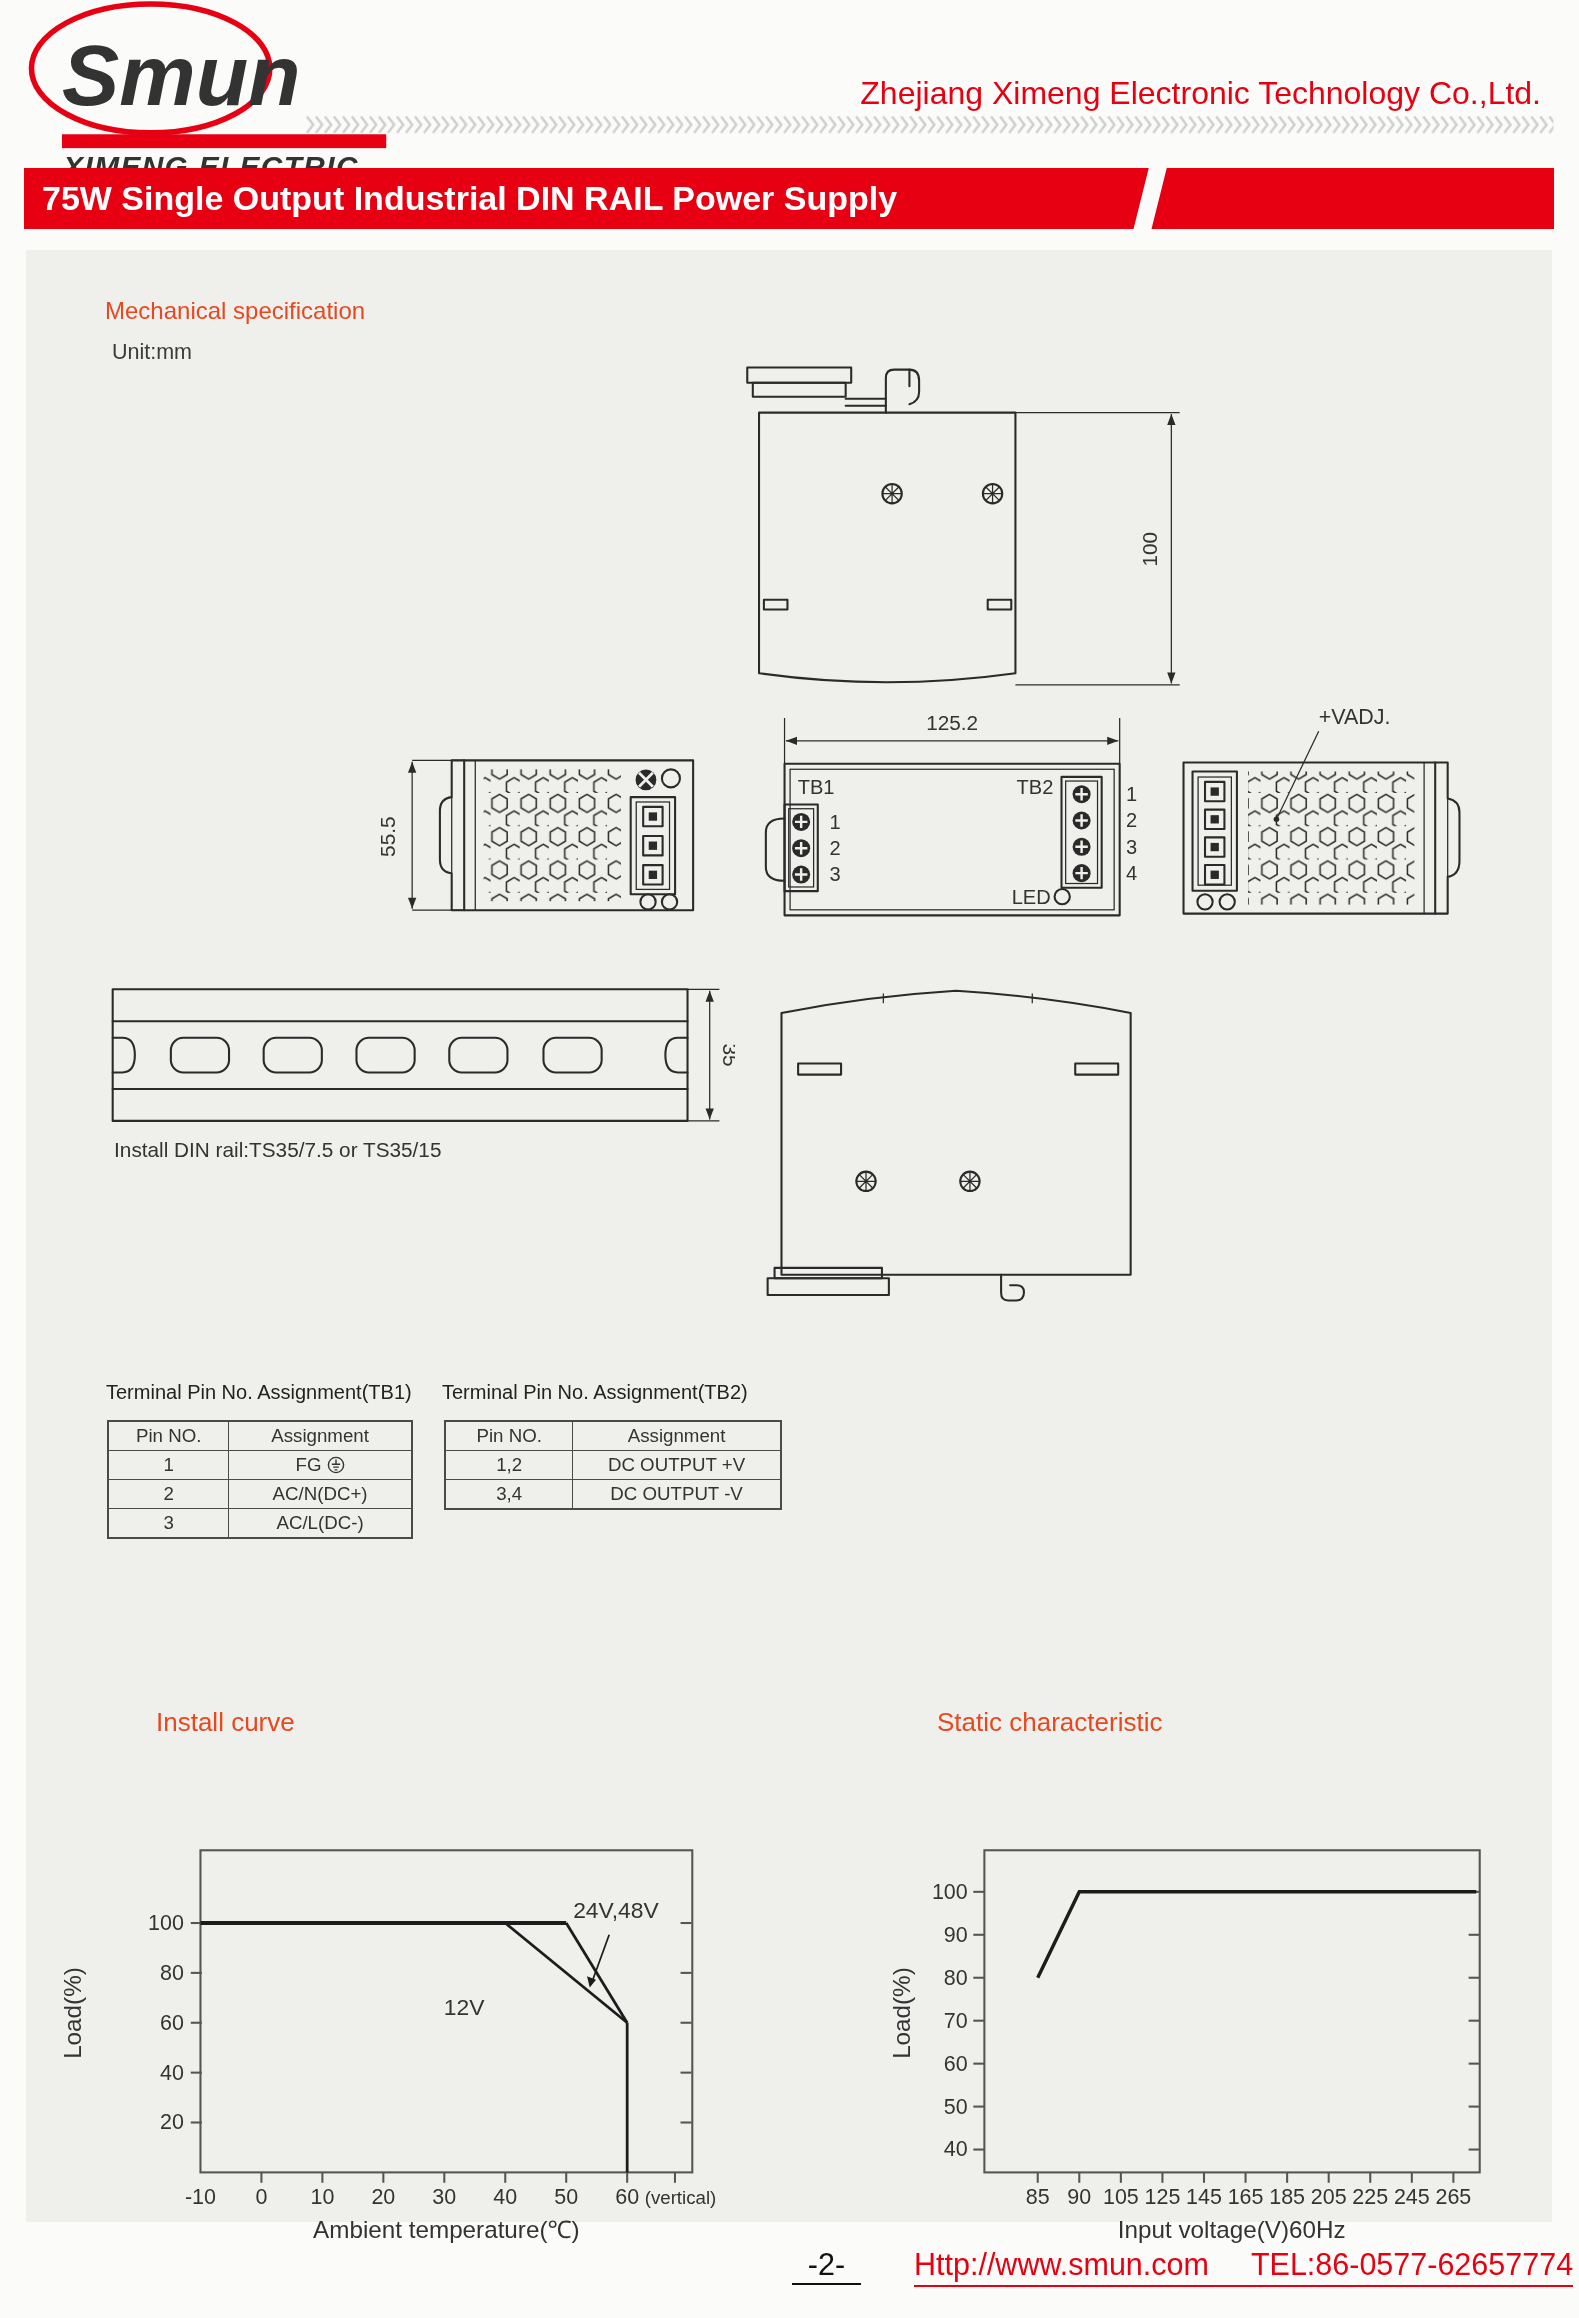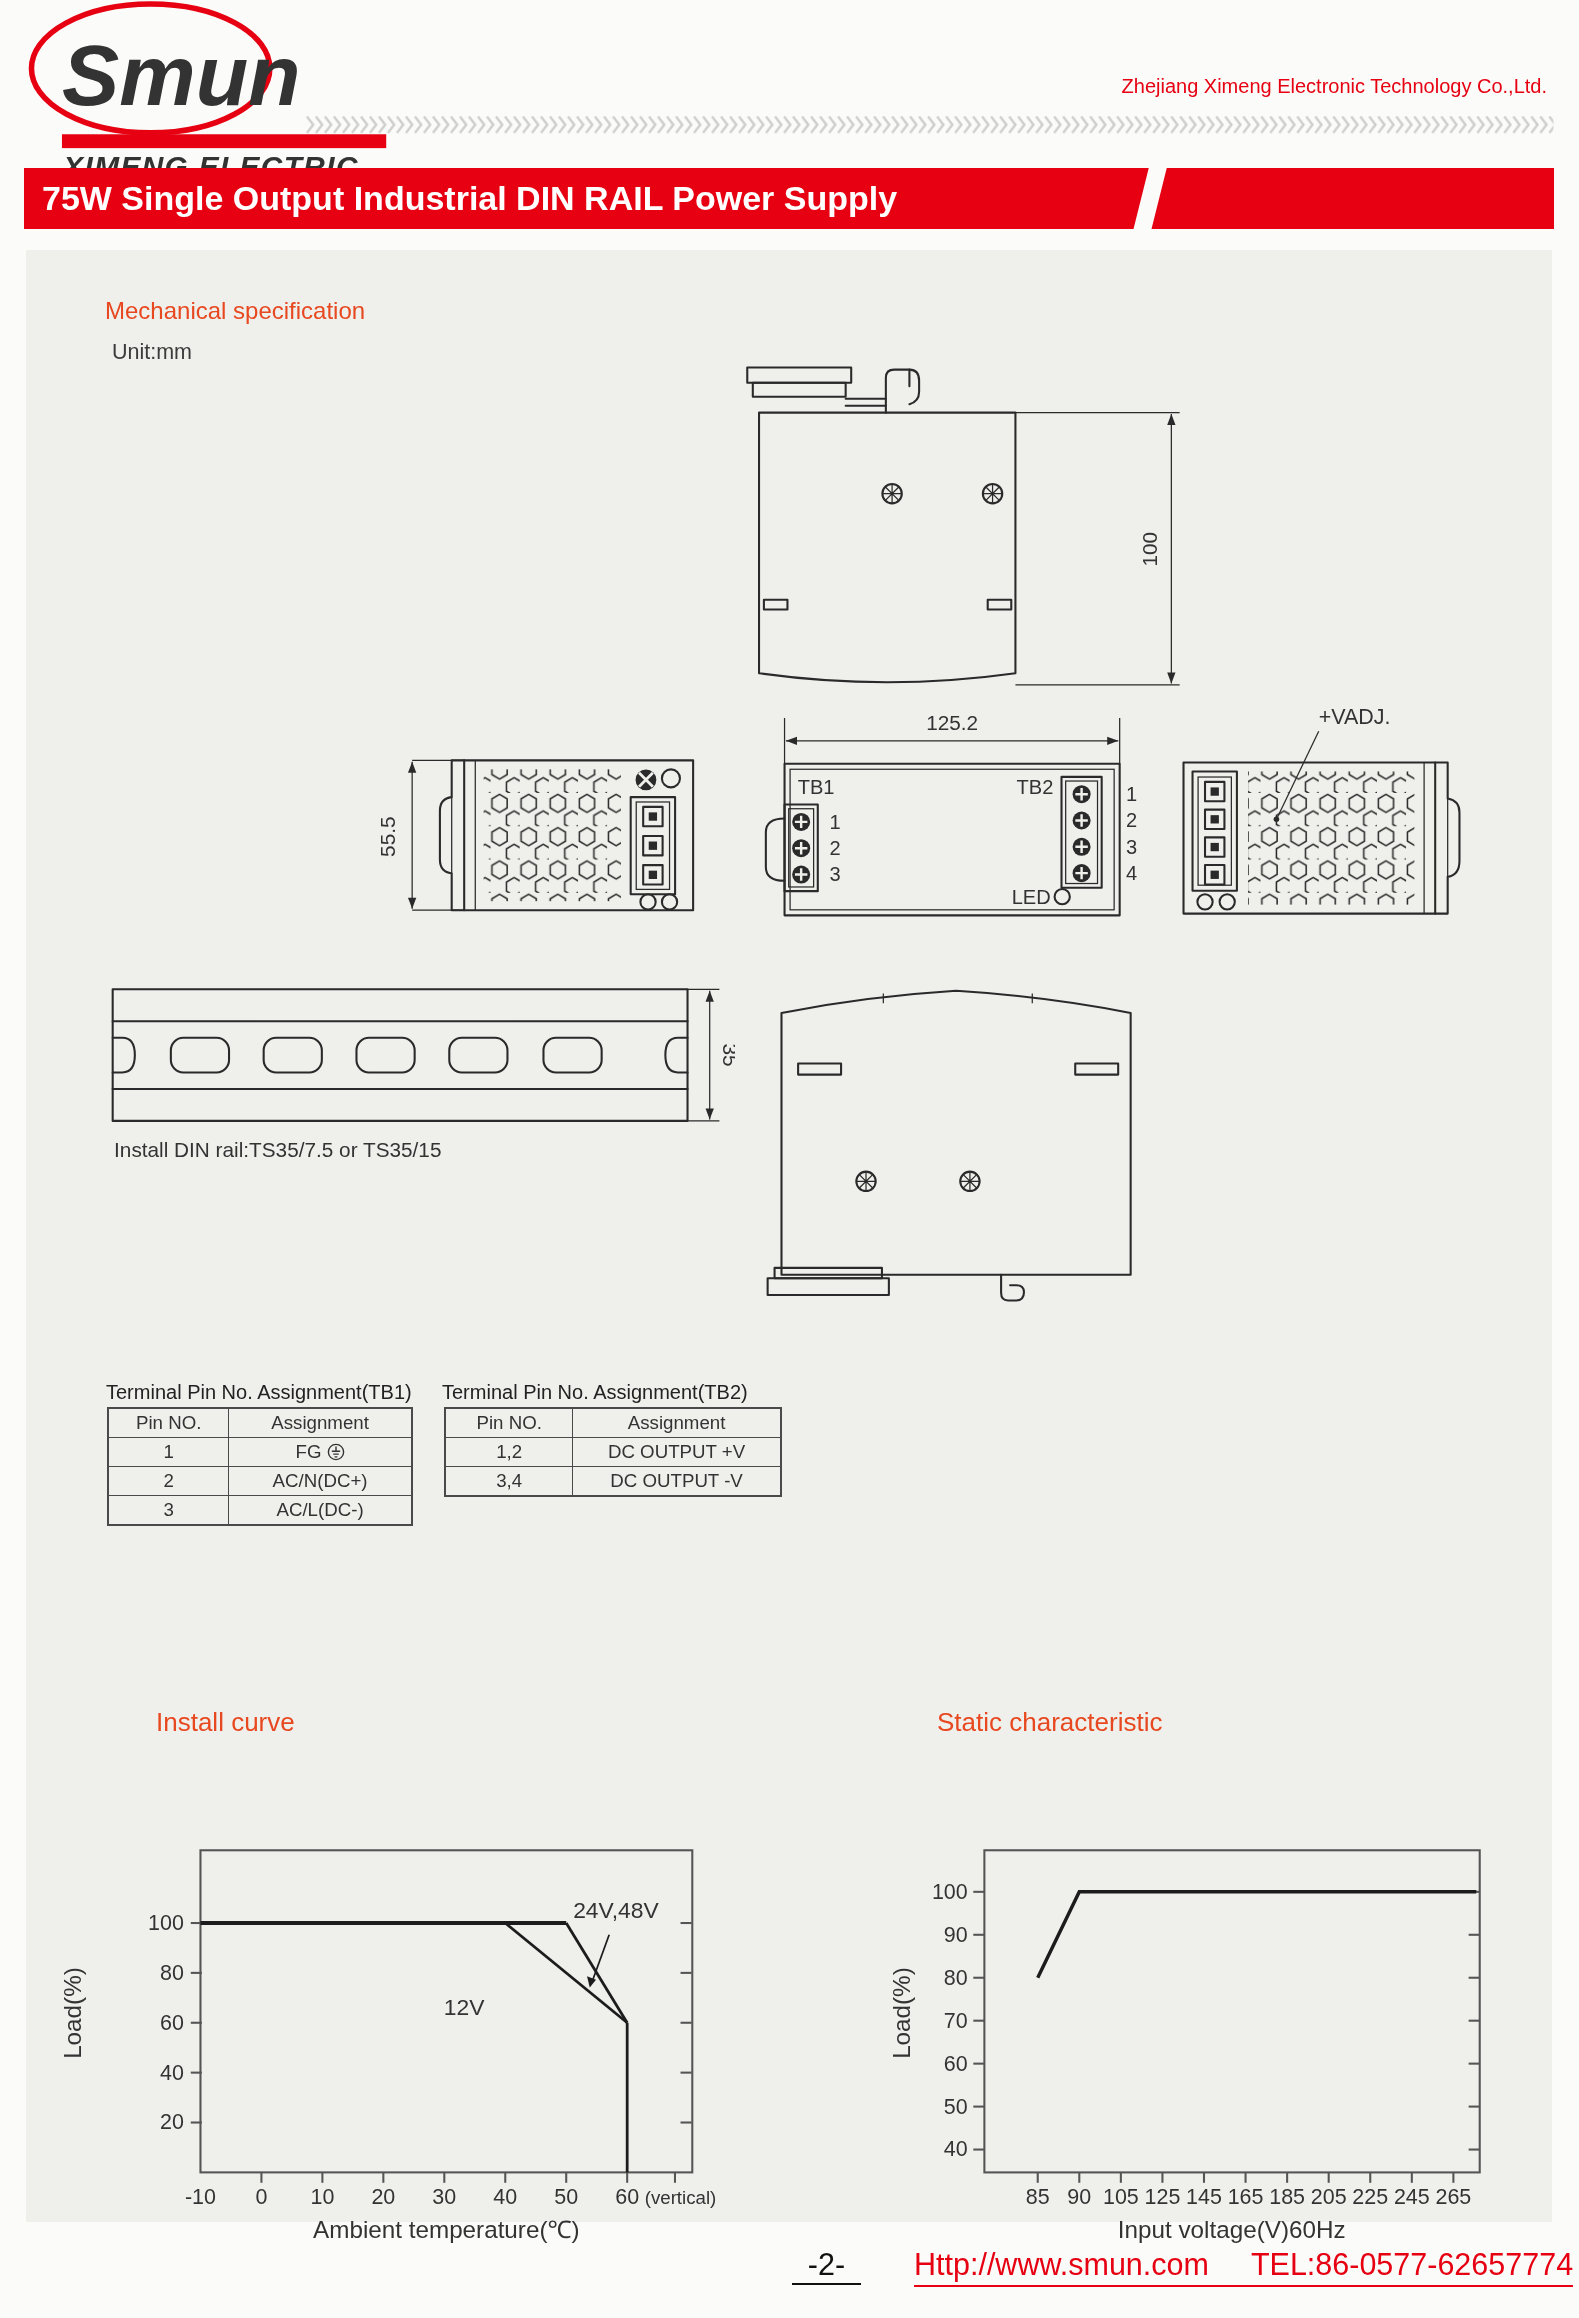--- a/index.html
+++ b/index.html
@@ -4,38 +4,38 @@
 <style>
   html,body{margin:0;padding:0;}
   body{width:1579px;height:2319px;position:relative;background:#fbfbf9;
        font-family:"Liberation Sans",sans-serif;color:#262626;}
   .abs{position:absolute;}
   .panel{background:#efefec;}
   svg text{font-family:"Liberation Sans",sans-serif;fill:#333;}
   .draw{stroke:#2a2a2a;fill:none;stroke-width:3;stroke-linejoin:round;stroke-linecap:round;}
   .thin{stroke:#2a2a2a;fill:none;stroke-width:1.8;}
   .fillink{fill:#2a2a2a;stroke:none;}
-  table.pin{border-collapse:collapse;background:transparent;}
+  table.pin{border-collapse:collapse;background:transparent;margin-top:13px;}
   table.pin th,table.pin td{border:1.7px solid #4a4a4a;font-size:18.7px;color:#333;
        text-align:center;font-weight:normal;height:28px;padding:0 4.2px;}
   table.pin{border:2.1px solid #4a4a4a;}
   .sectitle{color:#e8481f;font-size:24px;}
   .charttitle{color:#e8481f;font-size:26px;}
 </style>
 </head>
 <body>
 
 <svg class="abs" style="left:19.4px;top:1.4px" width="388" height="182" viewBox="0 0 560 262">
   <ellipse cx="190" cy="97" rx="172" ry="93" fill="none" stroke="#e60012" stroke-width="8"></ellipse>
   <text x="62" y="150" font-family="DejaVu Serif,serif" font-style="italic" font-weight="bold" font-size="124" fill="#e60012">Smun</text>
   <rect x="62" y="192" width="468" height="20" fill="#e60012"></rect>
   <text x="64" y="254" font-style="italic" font-weight="bold" font-size="43" letter-spacing="2" fill="#e60012">XIMENG ELECTRIC</text>
 </svg>
 
-<div class="abs" style="right:32px;top:75px;font-size:20px;color:#e60012;margin-left:48px;">Zhejiang Ximeng Electronic Technology Co.,Ltd.</div>
+<div class="abs" style="right:38px;top:75px;font-size:32px;color:#e60012;margin-left:48px;">Zhejiang Ximeng Electronic Technology Co.,Ltd.</div>
 
 <svg class="abs" style="left:305px;top:115px" width="1249" height="19.4" viewBox="0 0 1802 28">
   <defs>
     <pattern id="chev" patternUnits="userSpaceOnUse" width="13" height="28">
       <path d="M2,2 L11,14 L2,26" stroke="#cfcfcd" stroke-width="3.5" fill="none"></path>
     </pattern>
   </defs>
   <rect x="0" y="0" width="1802" height="28" fill="url(#chev)"></rect>
 </svg>
 

